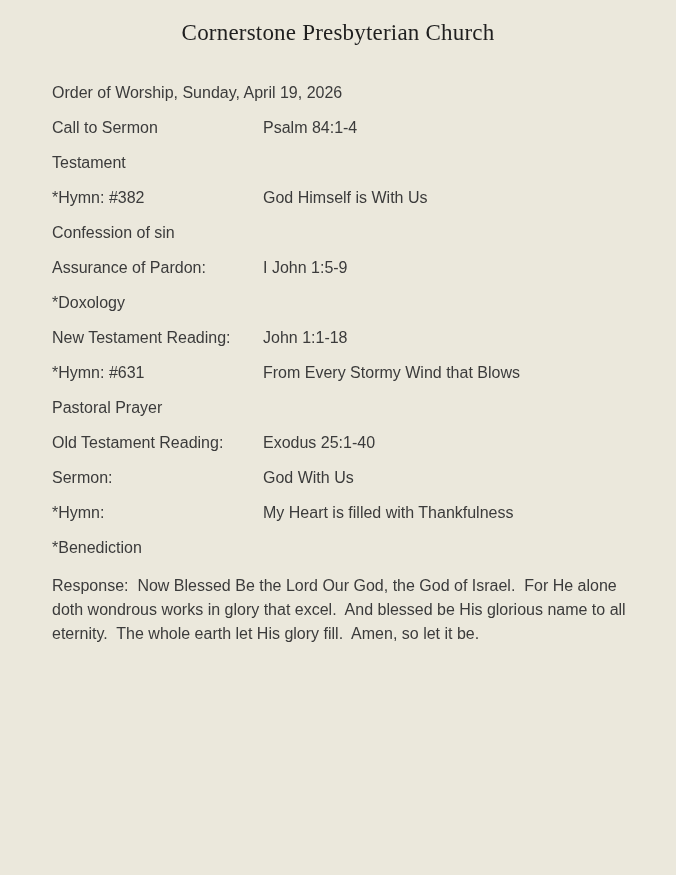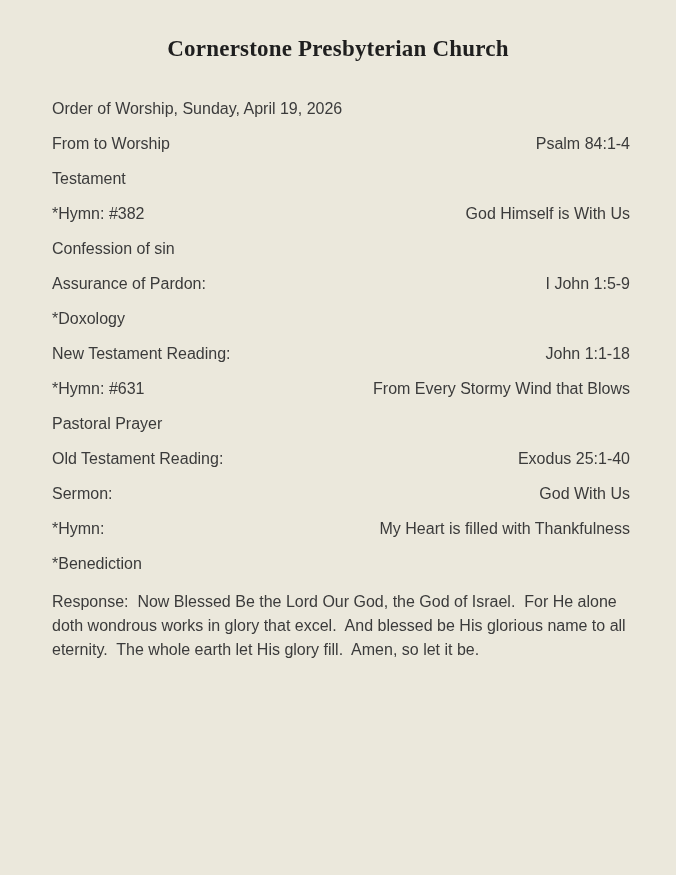--- a/index.html
+++ b/index.html
@@ -17,45 +17,43 @@
   .page {
     width: 676px;
     height: 875px;
     position: relative;
   }
   .doc-title {
     padding-top: 19px;
     text-align: center;
     font-family: "Liberation Serif", serif;
     font-size: 23px;
-    font-weight: 700;
+    font-weight: 400;
     color: #1f1f1f;
     letter-spacing: 0.2px;
     line-height: 28px;
-    margin-top: 16px;
   }
   .content {
     margin-left: 52px;
     margin-right: 46px;
     margin-top: 28px;
     font-size: 16px;
   }
   .row {
     display: flex;
     height: 35px;
     line-height: 35px;
     white-space: nowrap;
   }
   .row .label {
     width: 211px;
     flex: 0 0 211px;
   }
   .row .detail {
     flex: 1 1 auto;
-    text-align: right;
   }
   .heading-row {
     height: 35px;
     line-height: 35px;
     white-space: nowrap;
   }
   .response {
     margin-top: 9px;
     max-width: 578px;
     line-height: 24px;
@@ -67,21 +65,21 @@
 
 <div class="page">
 
   <div class="doc-title">Cornerstone Presbyterian Church</div>
 
   <div class="content">
 
     <div class="heading-row">Order of Worship, Sunday, April 19, 2026</div>
 
     <div class="row">
-      <span class="label">From to Worship</span>
+      <span class="label">Call to Sermon</span>
       <span class="detail">Psalm 84:1-4</span>
     </div>
     <div class="row">
       <span class="label">Testament</span>
       <span class="detail"></span>
     </div>
     <div class="row">
       <span class="label">*Hymn: #382</span>
       <span class="detail">God Himself is With Us</span>
     </div>

